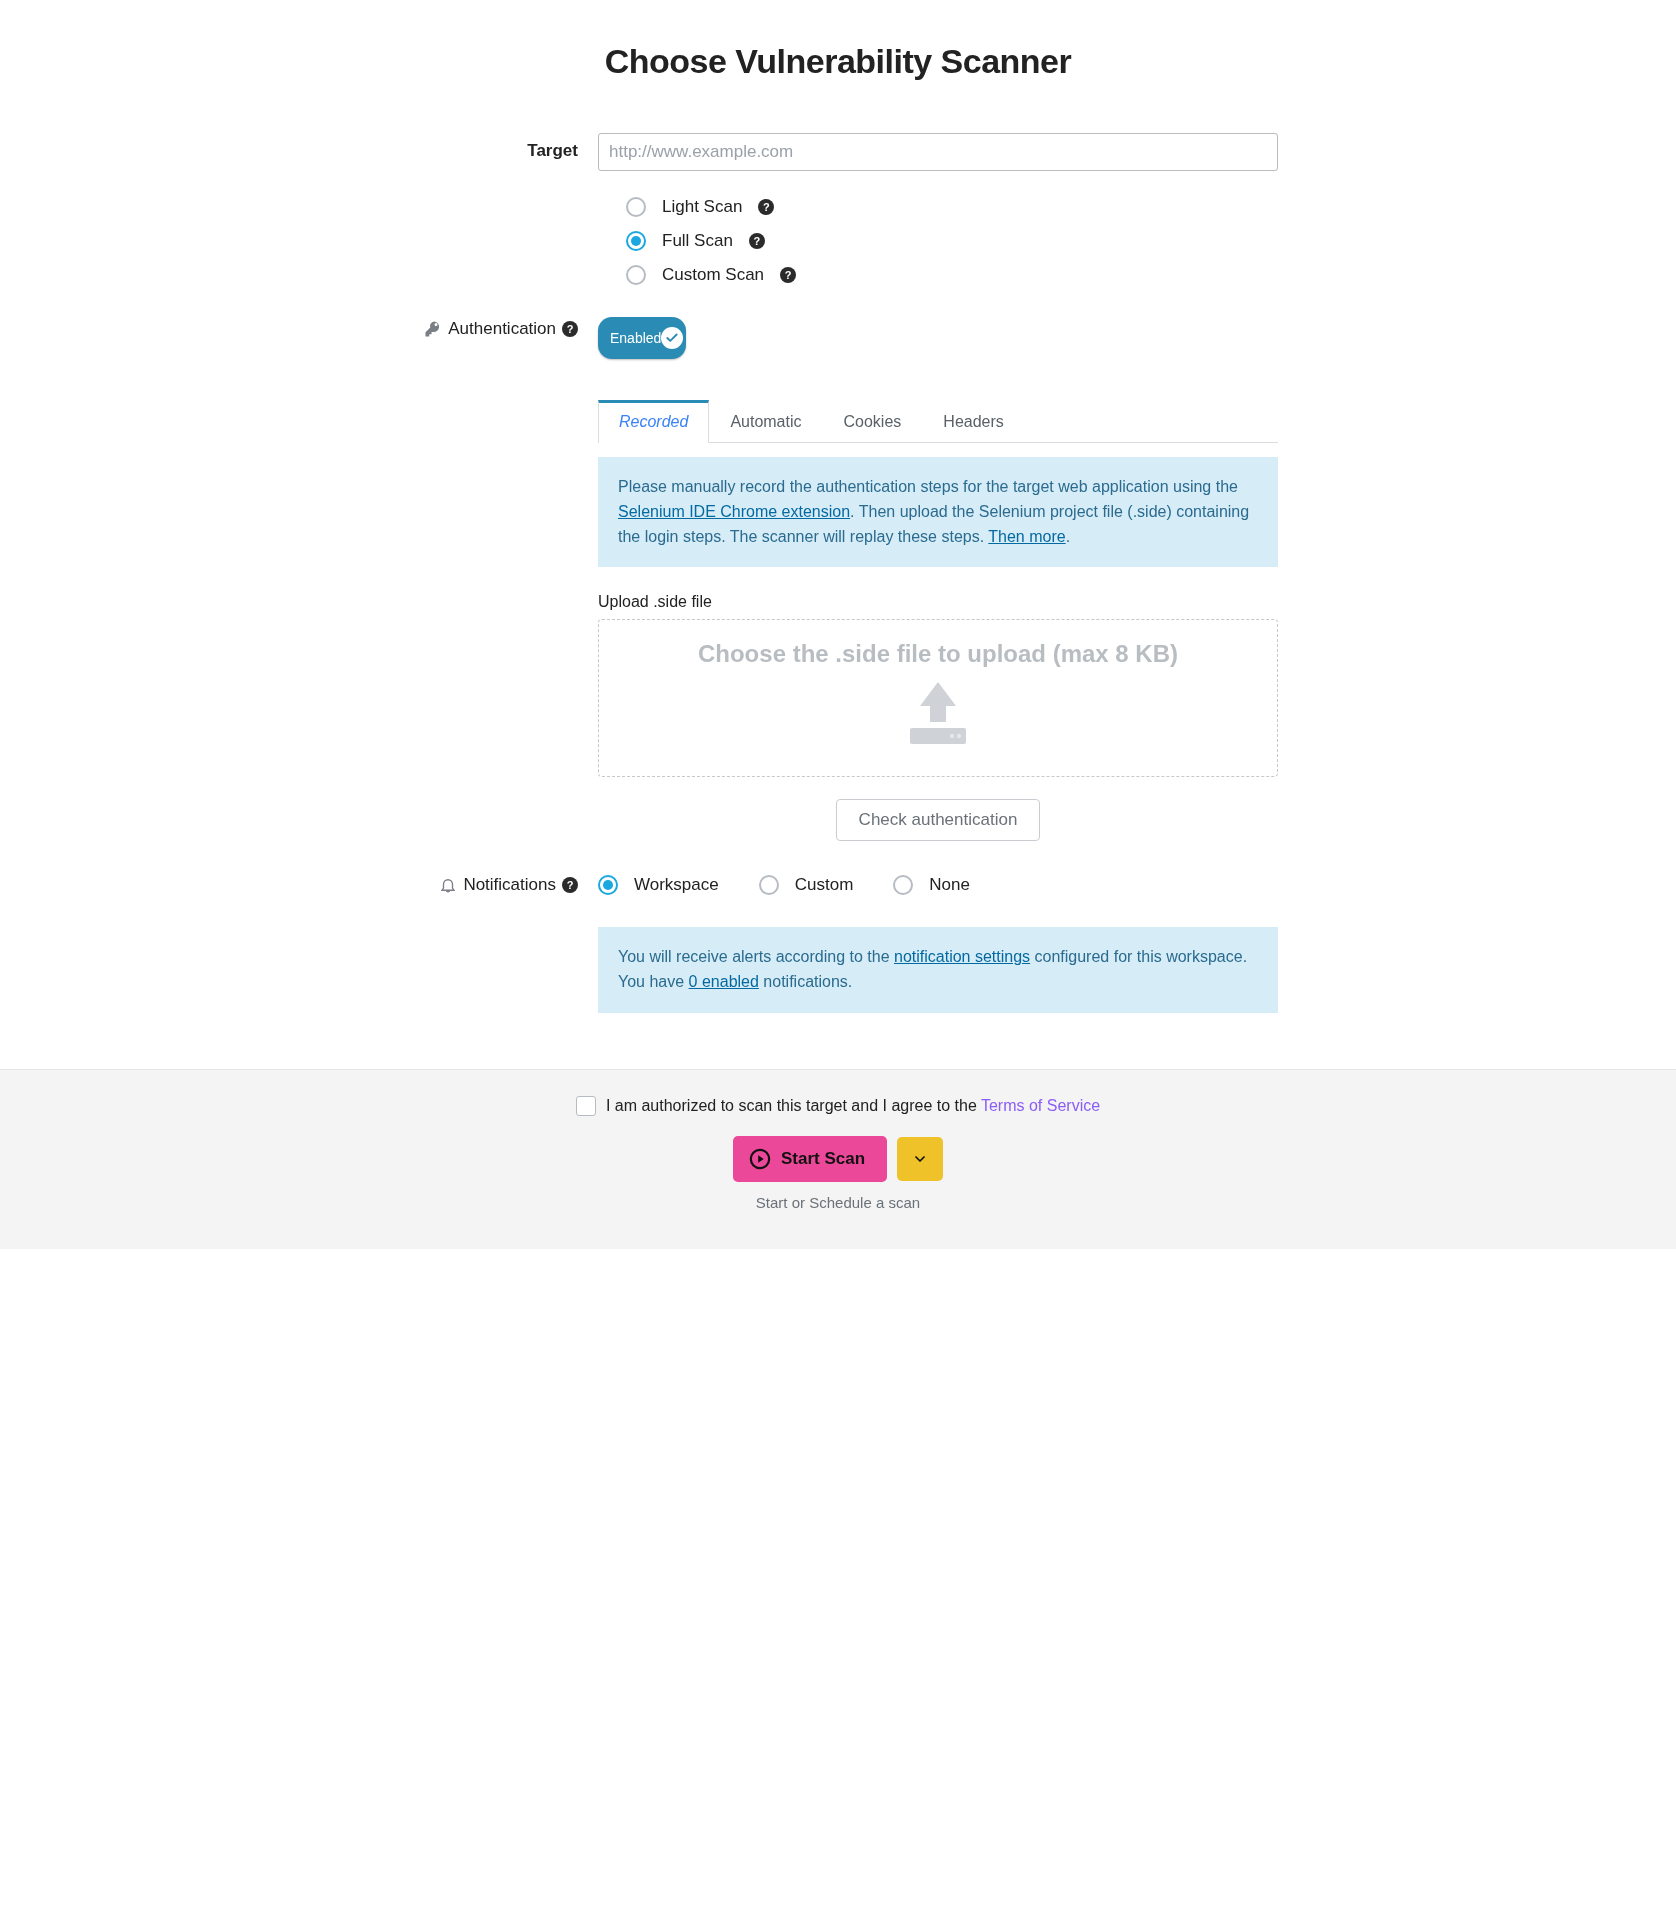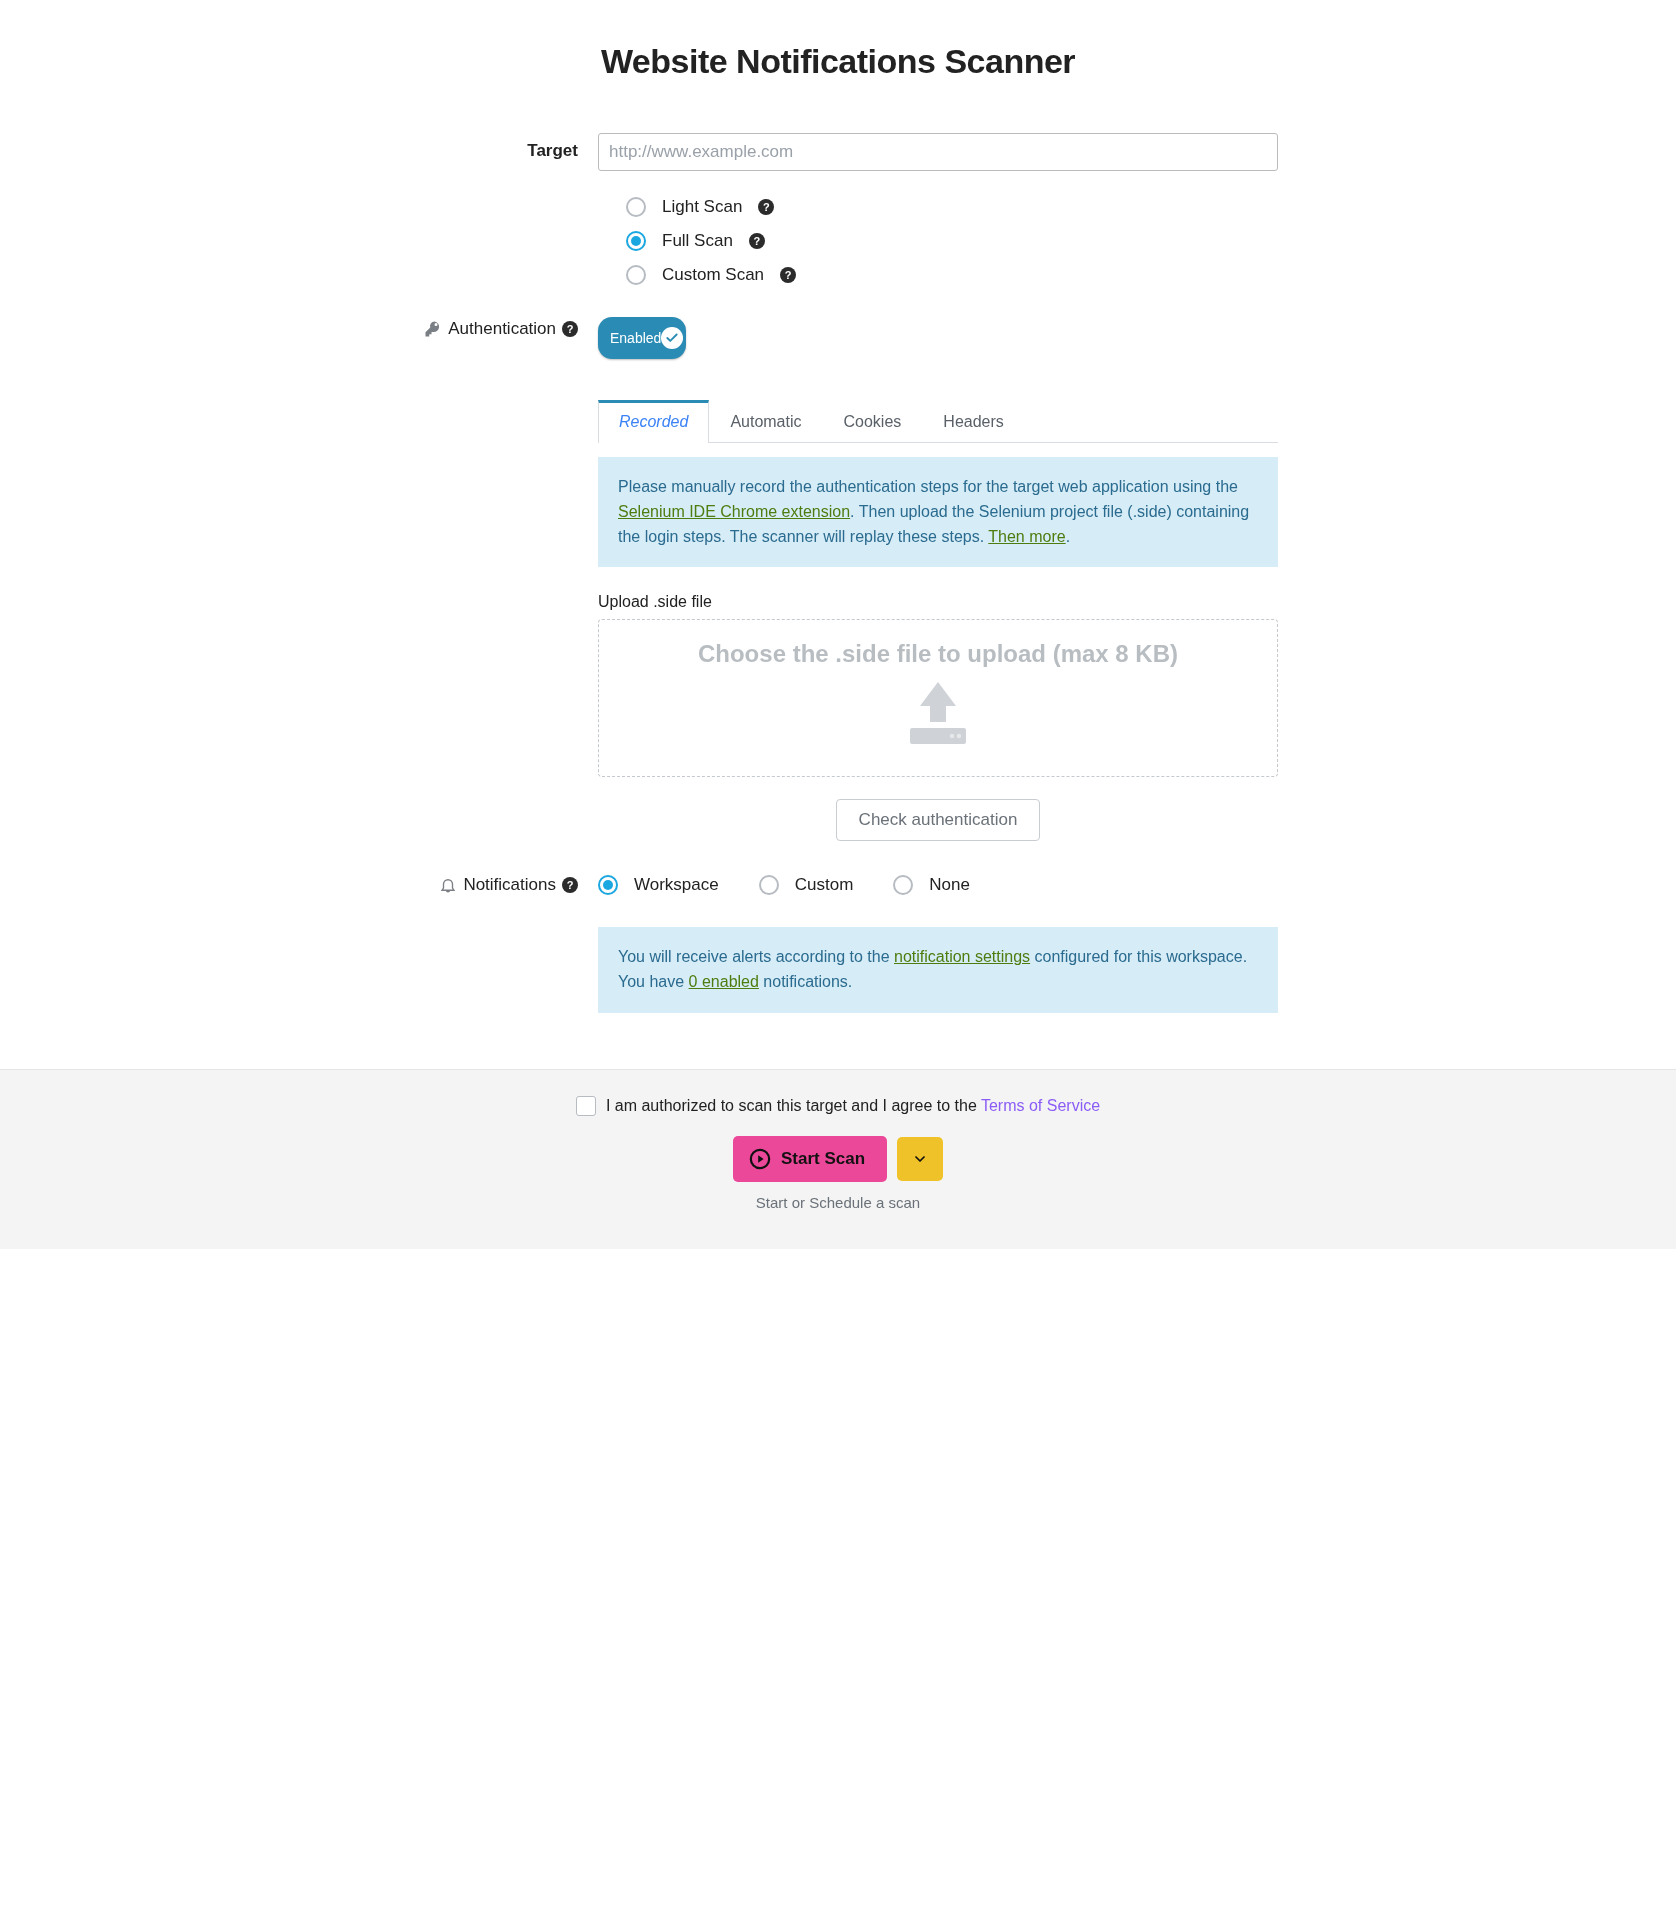--- a/index.html
+++ b/index.html
@@ -145,21 +145,21 @@
   }
 
   .info-box {
     background: #d6ecf7;
     color: #2a6b8f;
     padding: 18px 20px;
     font-size: 16px;
     line-height: 1.55;
     margin-top: 14px;
   }
-  .info-box a, .link { color: #4d7c0f; text-decoration: underline; cursor: pointer; }
+  .info-box a, .link { color: #0369a1; text-decoration: underline; cursor: pointer; }
   .warn-link { color: #e0654a; text-decoration: none; cursor: pointer; }
 
   .section-label {
     margin: 26px 0 8px 0;
     font-size: 16px;
     color: #222;
   }
 
   .dropzone {
     border: 1.5px dashed #c5c9cd;
@@ -239,21 +239,21 @@
     margin-top: 12px;
     color: #6a7178;
     font-size: 15px;
   }
   a.tos { color: #8b5cf6; text-decoration: none; }
 </style>
 </head>
 <body>
 
 <div class="container">
-  <h1 class="title">Website Notifications Scanner</h1>
+  <h1 class="title">Choose Vulnerability Scanner</h1>
 
   <div class="row">
     <div class="label-col">Target</div>
     <div class="field-col">
       <input class="target-input" type="text" placeholder="http://www.example.com" style="">
     </div>
   </div>
 
   <div class="row">
     <div class="label-col"></div>

